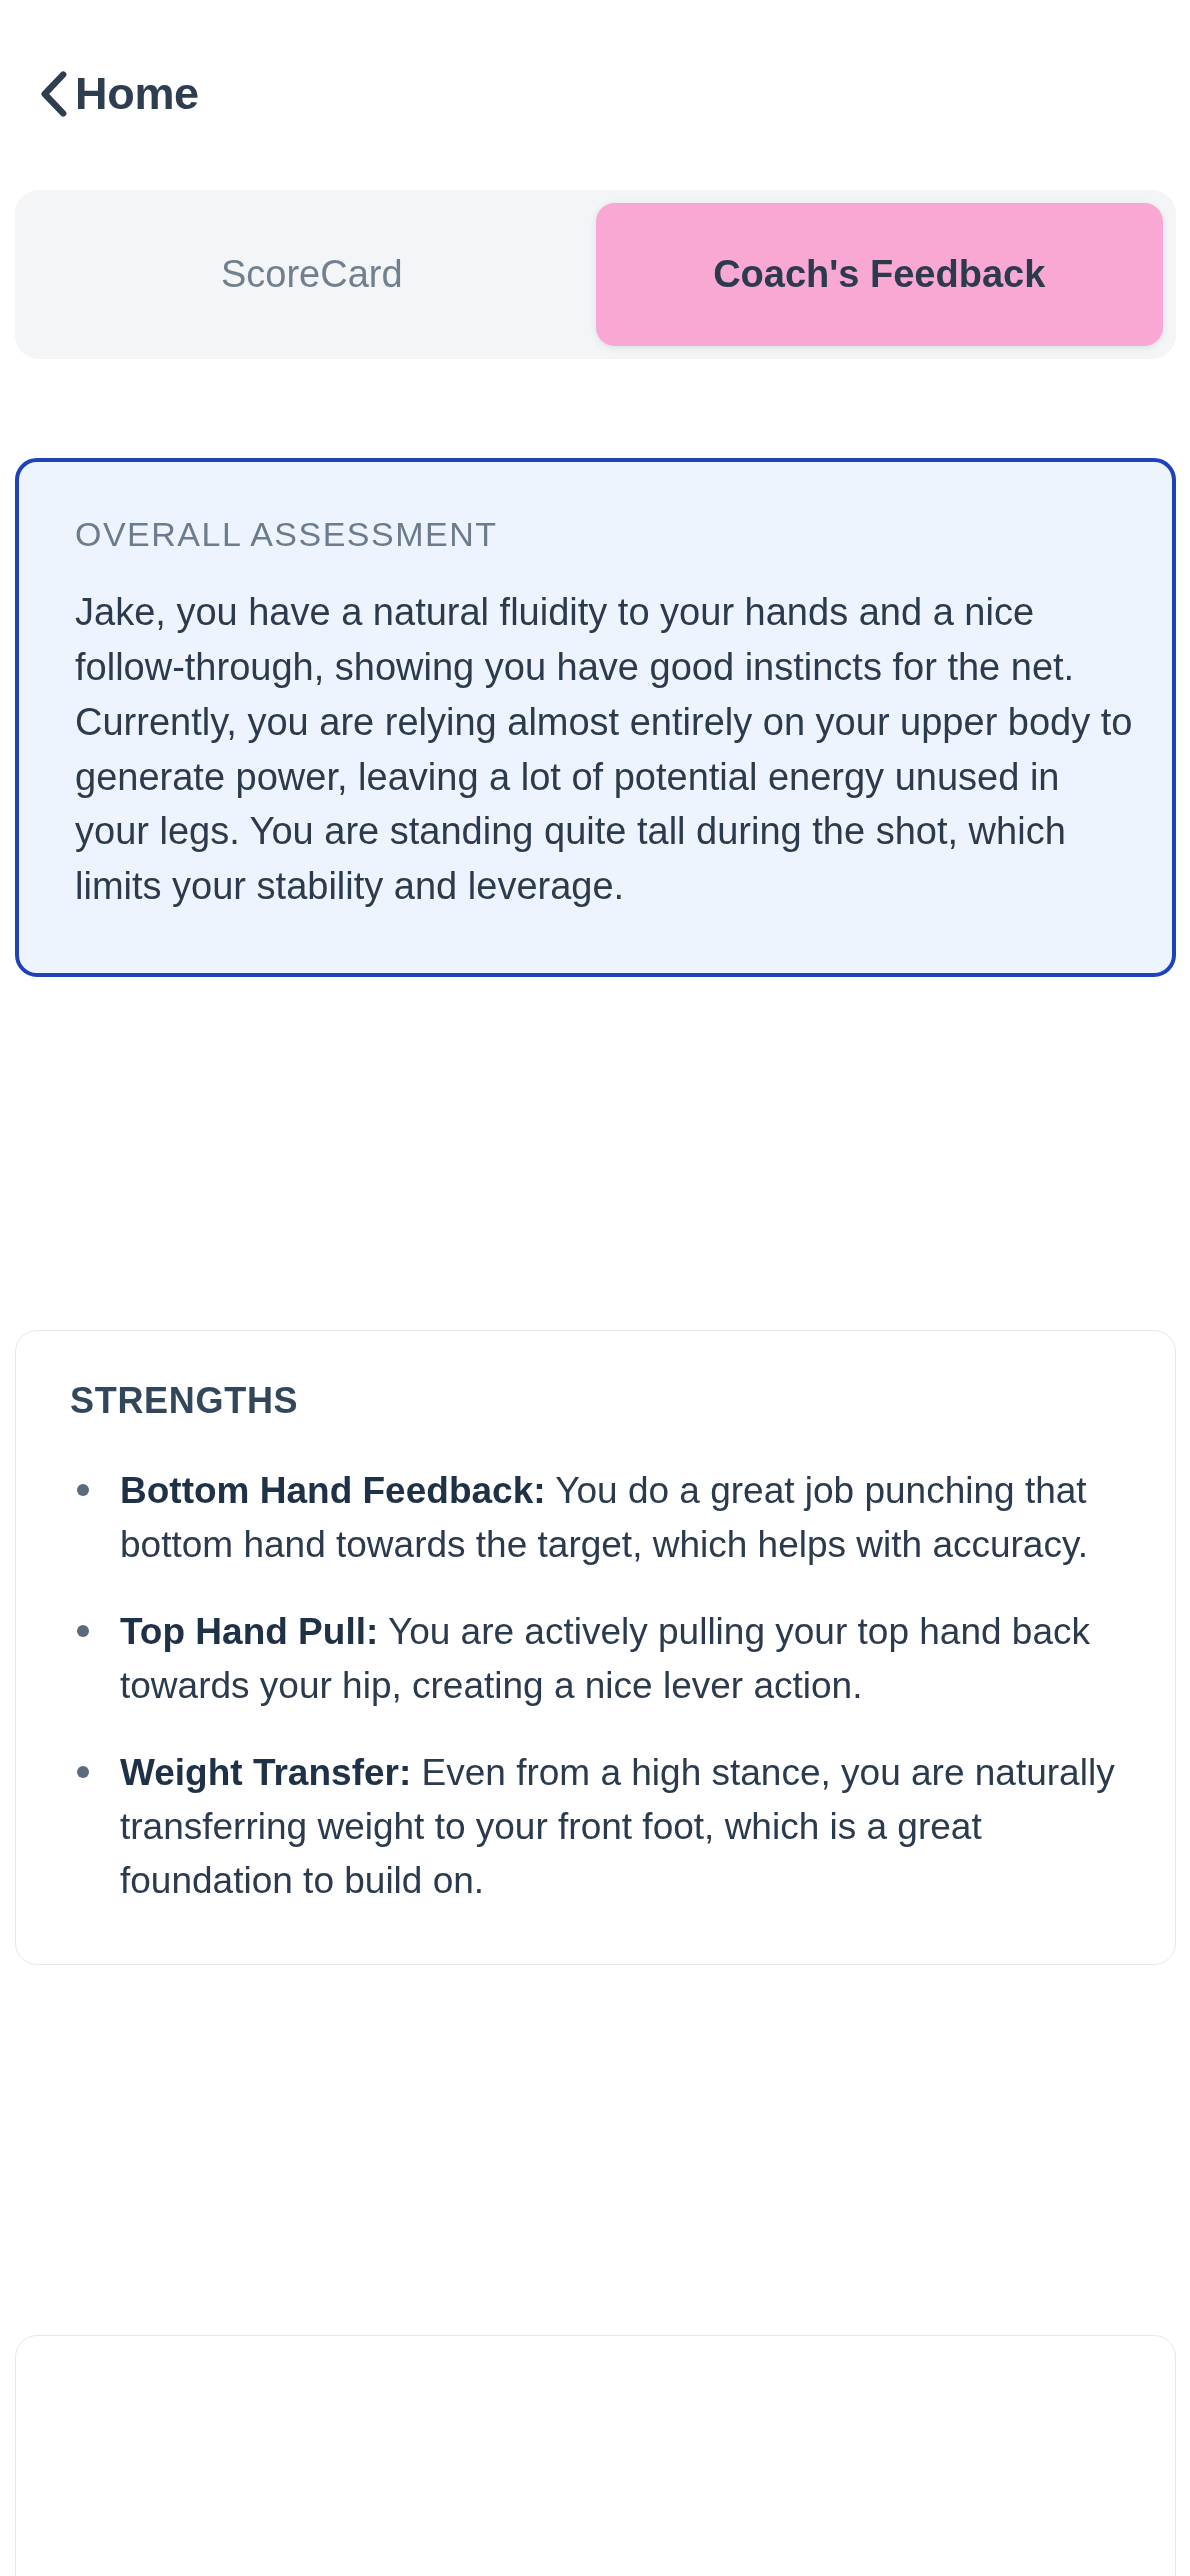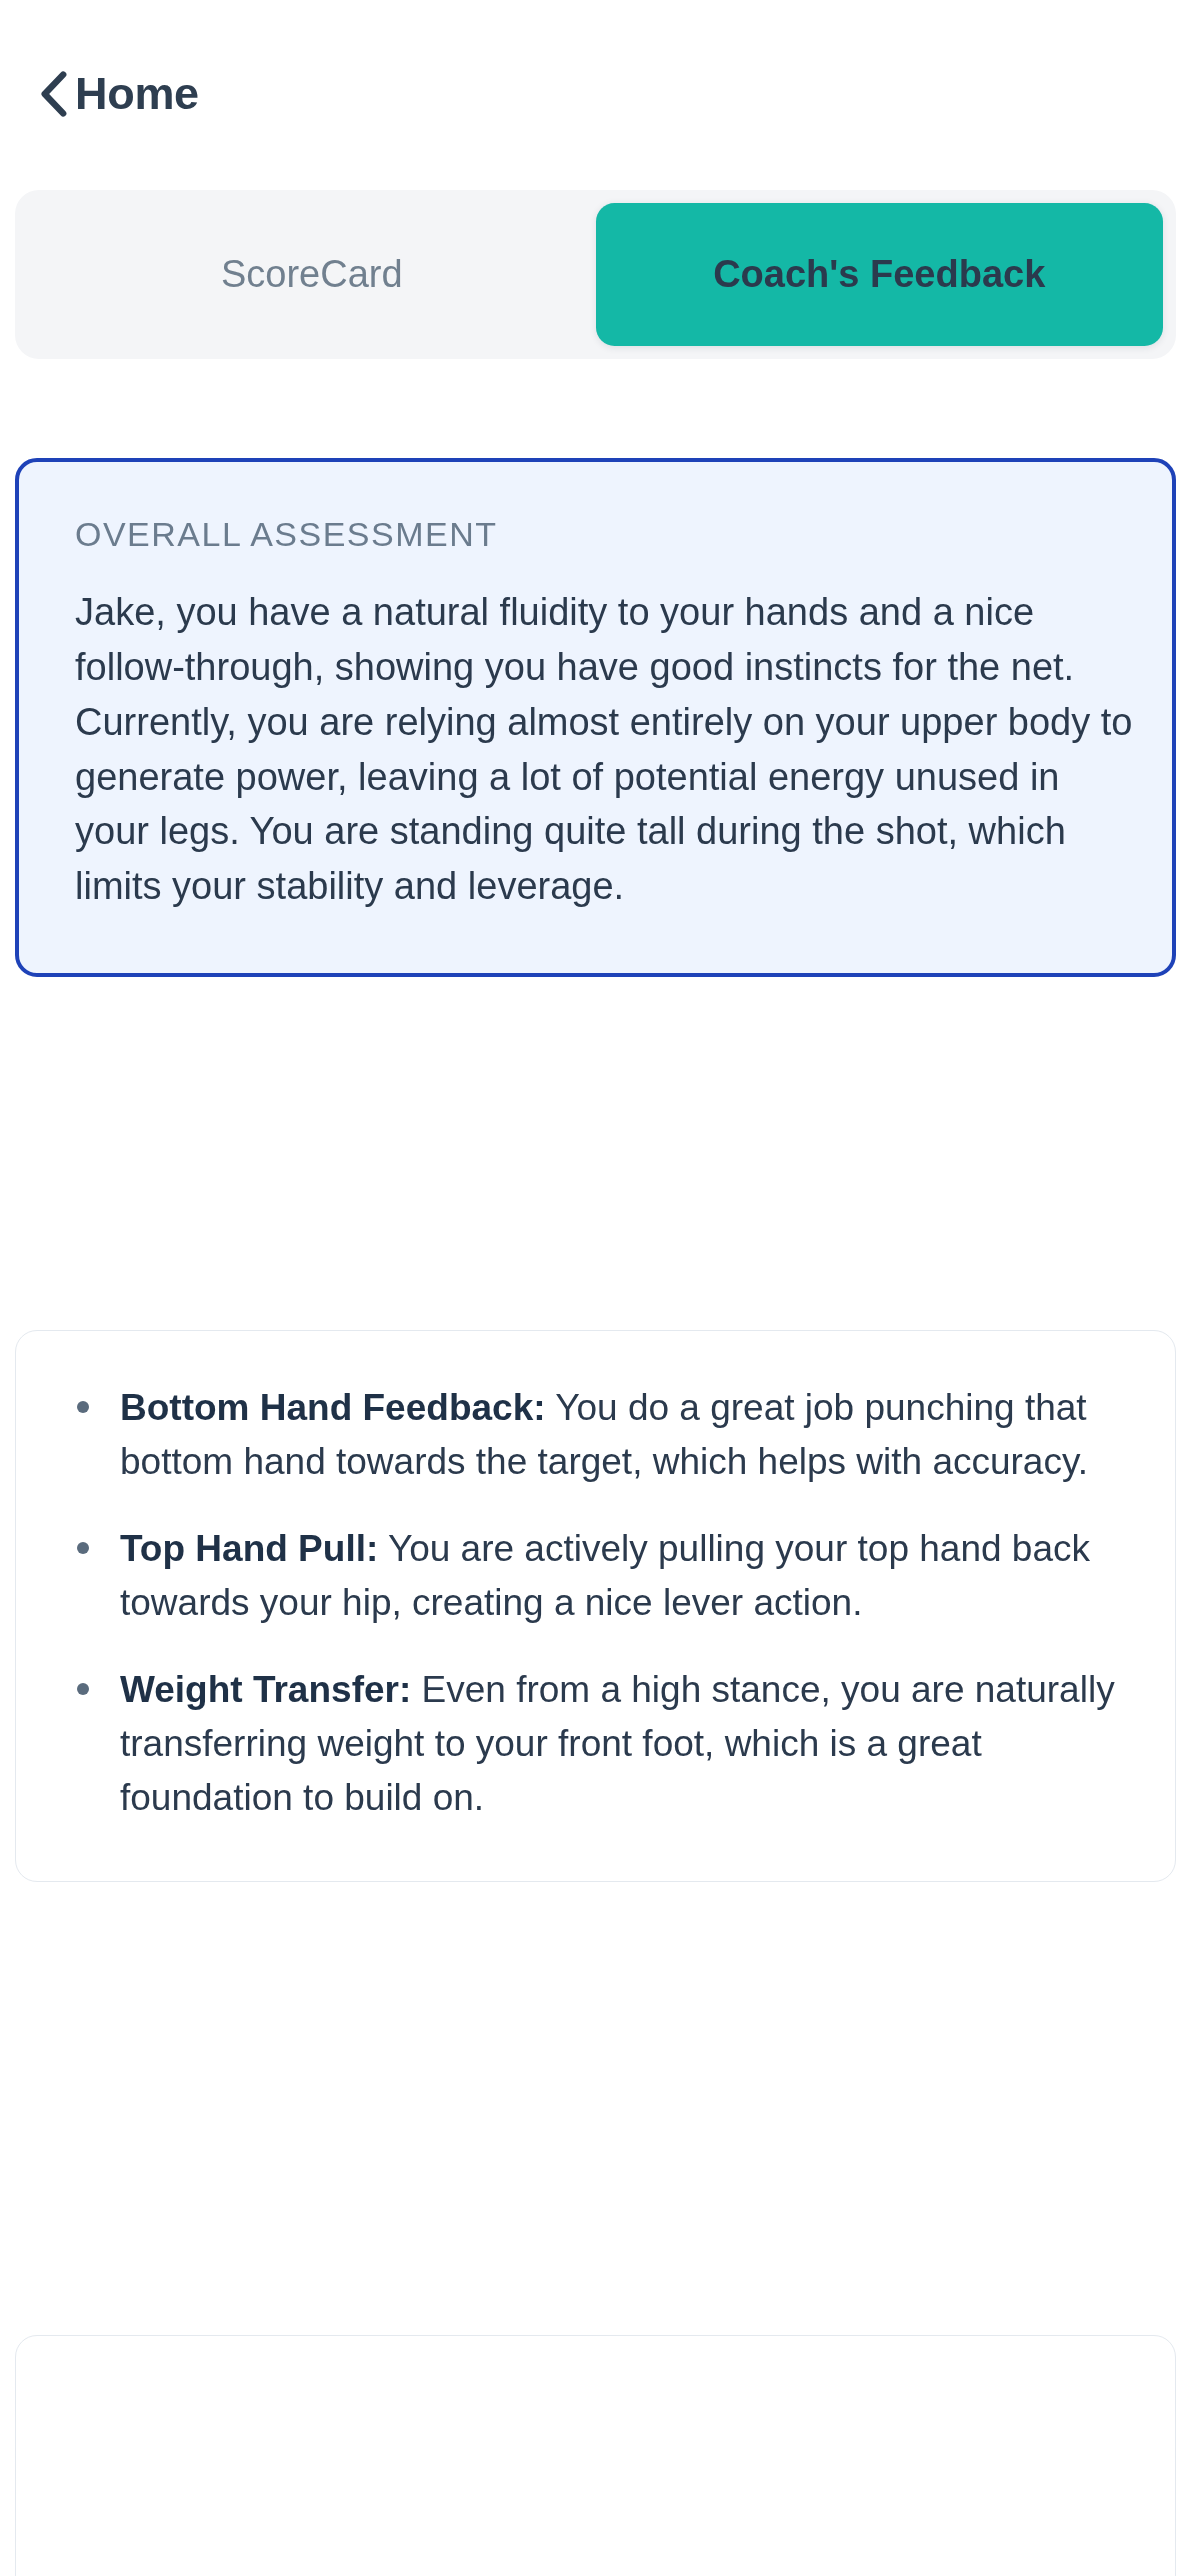--- a/index.html
+++ b/index.html
@@ -75,21 +75,21 @@
     cursor: pointer;
     border: none;
     background: transparent;
     font-family: "Liberation Sans", sans-serif;
   }
   .tab.inactive {
     color: #71808f;
     font-weight: normal;
   }
   .tab.active {
-    background: #14b8a6;
+    background: #f9a8d4;
     color: #2b3a4d;
     font-weight: bold;
     box-shadow: 0 1.9px 7.4px rgba(30, 45, 70, 0.10);
   }
 
   
   .card {
     position: absolute;
     left: 15px;
     width: 1161px;
@@ -176,20 +176,21 @@
     <button class="tab inactive">ScoreCard</button>
     <button class="tab active">Coach's Feedback</button>
   </div>
 
   <div class="card highlight">
     <div class="eyebrow">OVERALL ASSESSMENT</div>
     <div class="assessment-body">Jake, you have a natural fluidity to your hands and a nice follow-through, showing you have good instincts for the net. Currently, you are relying almost entirely on your upper body to generate power, leaving a lot of potential energy unused in your legs. You are standing quite tall during the shot, which limits your stability and leverage.</div>
   </div>
 
   <div class="card plain" id="strengths-card">
+    <div class="section-title">STRENGTHS</div>
     <ul class="bullet-list">
       <li class="bullet-item">
         <span class="bullet-dot"></span>
         <span class="bullet-label">Bottom Hand Feedback:</span><span class="bullet-text"> You do a great job punching that bottom hand towards the target, which helps with accuracy.</span>
       </li>
       <li class="bullet-item">
         <span class="bullet-dot"></span>
         <span class="bullet-label">Top Hand Pull:</span><span class="bullet-text"> You are actively pulling your top hand back towards your hip, creating a nice lever action.</span>
       </li>
       <li class="bullet-item">

